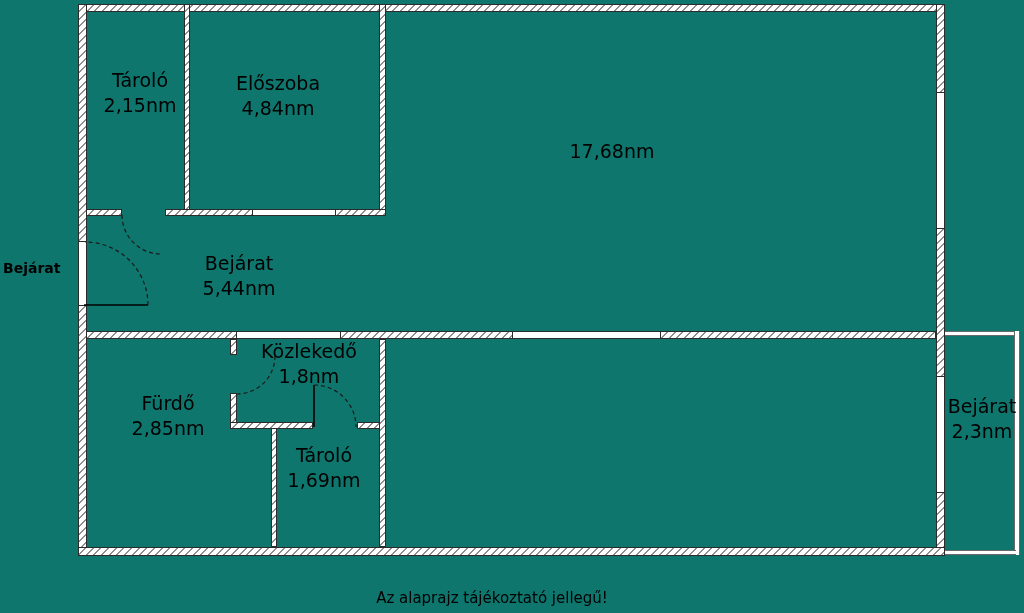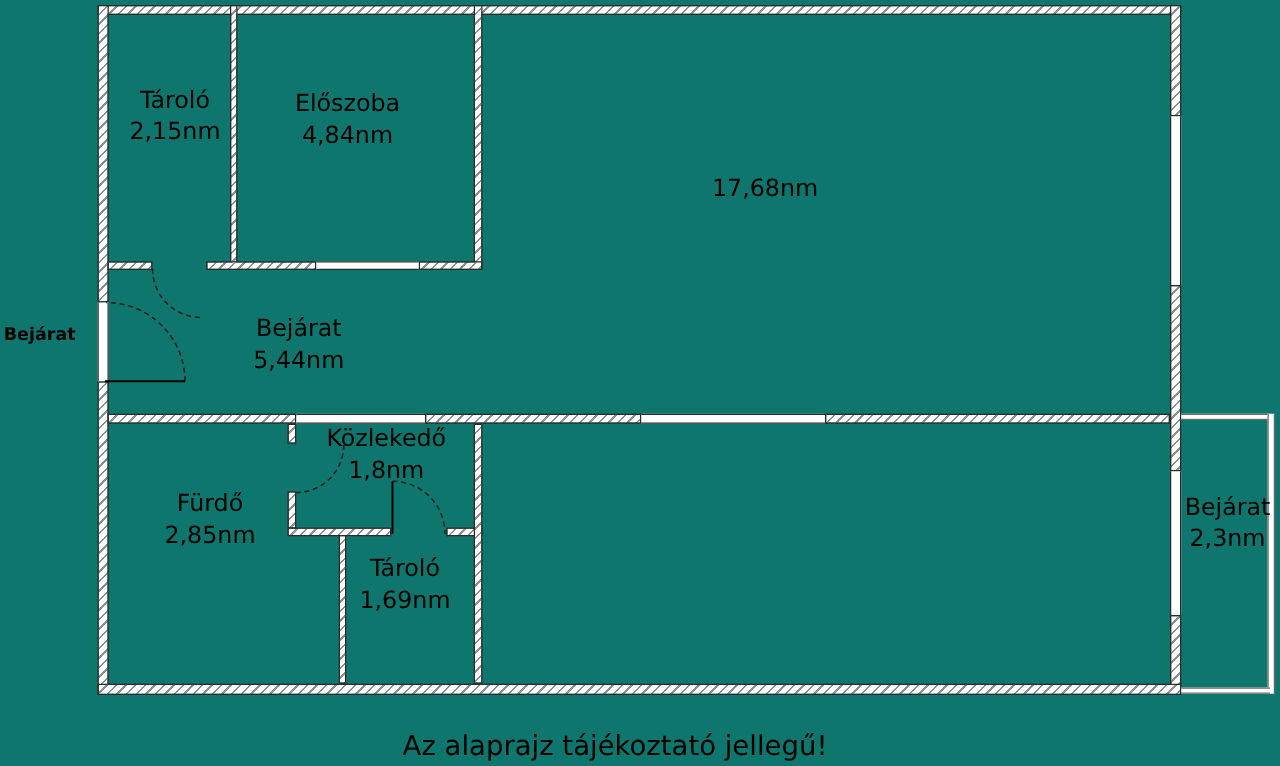--- a/index.html
+++ b/index.html
@@ -22,21 +22,21 @@
   svg.overlay{position:absolute;left:0;top:0;pointer-events:none;}
   .leaf{stroke:#000;stroke-width:1.6;fill:none;}
   .arc{stroke:#1a1a1a;stroke-width:1.2;fill:none;stroke-dasharray:4 3;}
   .room-label{
     position:absolute;transform:translateX(-50%);
     text-align:center;font-size:19px;line-height:25px;white-space:nowrap;
   }
   .side-label{position:absolute;font-size:14px;line-height:25px;white-space:nowrap;font-weight:bold;}
   .footer-note{
     position:absolute;transform:translateX(-50%);
-    font-size:22px;line-height:24px;white-space:nowrap;text-align:left;
+    font-size:15px;line-height:24px;white-space:nowrap;text-align:left;
   }
 </style>
 </head>
 <body>
 
 <div class="stage">
 
   <div class="wall" style="left:78px;top:4px;width:867px;height:8px"></div>
   <div class="wall" style="left:78px;top:4px;width:9px;height:238px"></div>
   <div class="wall" style="left:78px;top:305px;width:9px;height:251px"></div>

